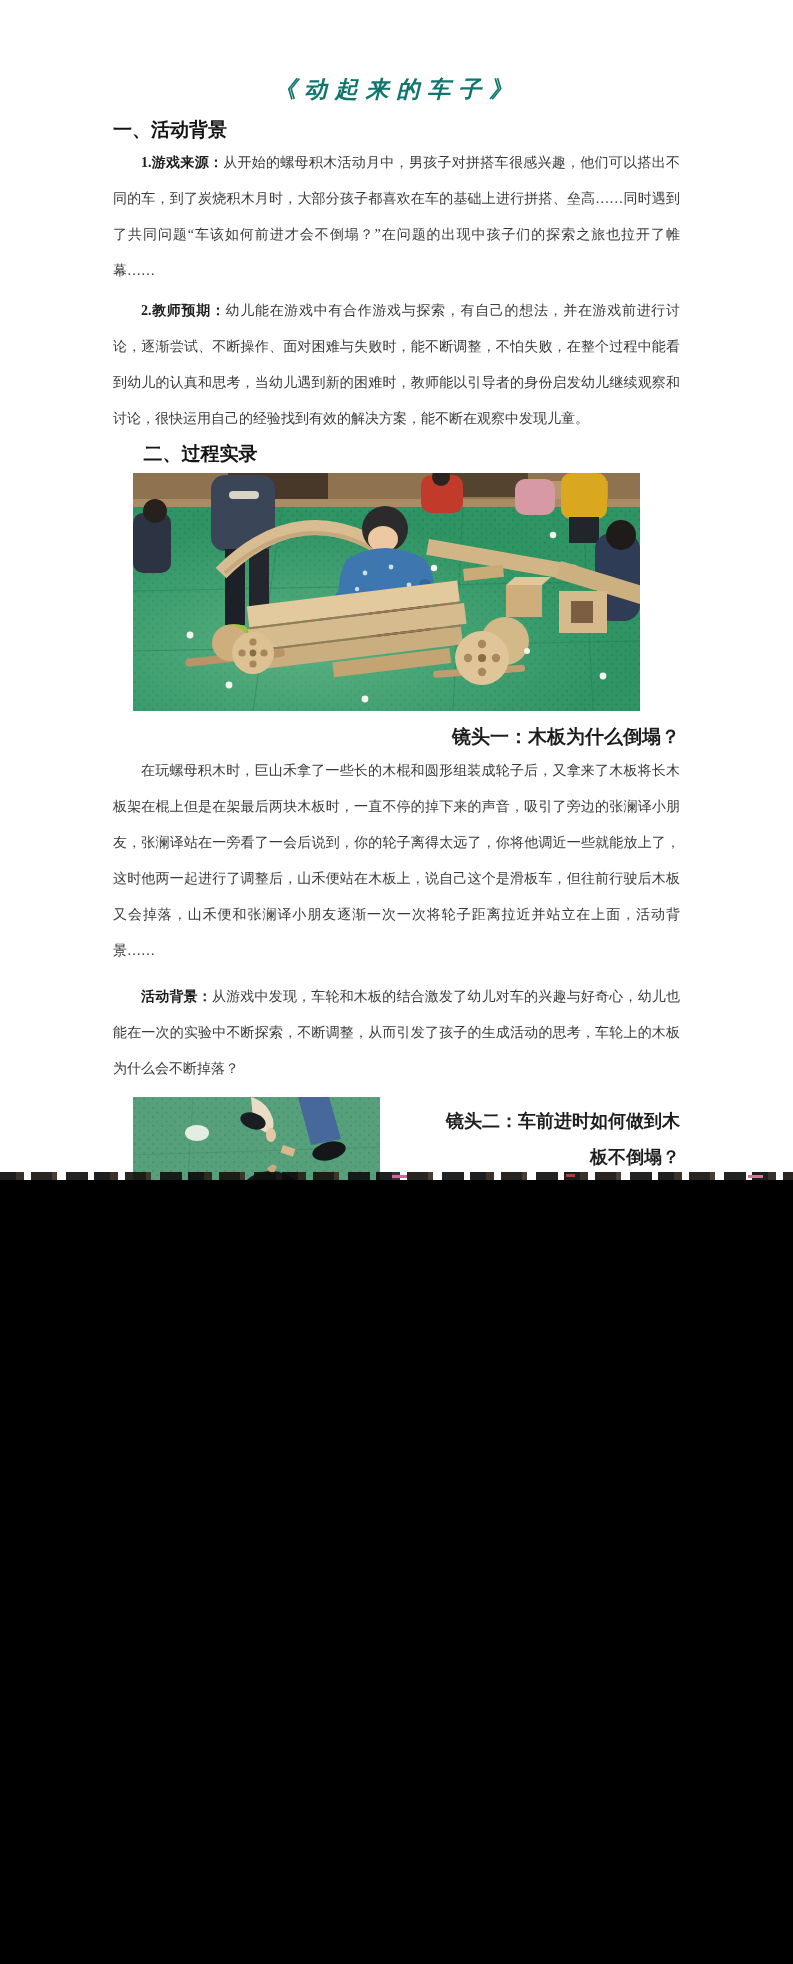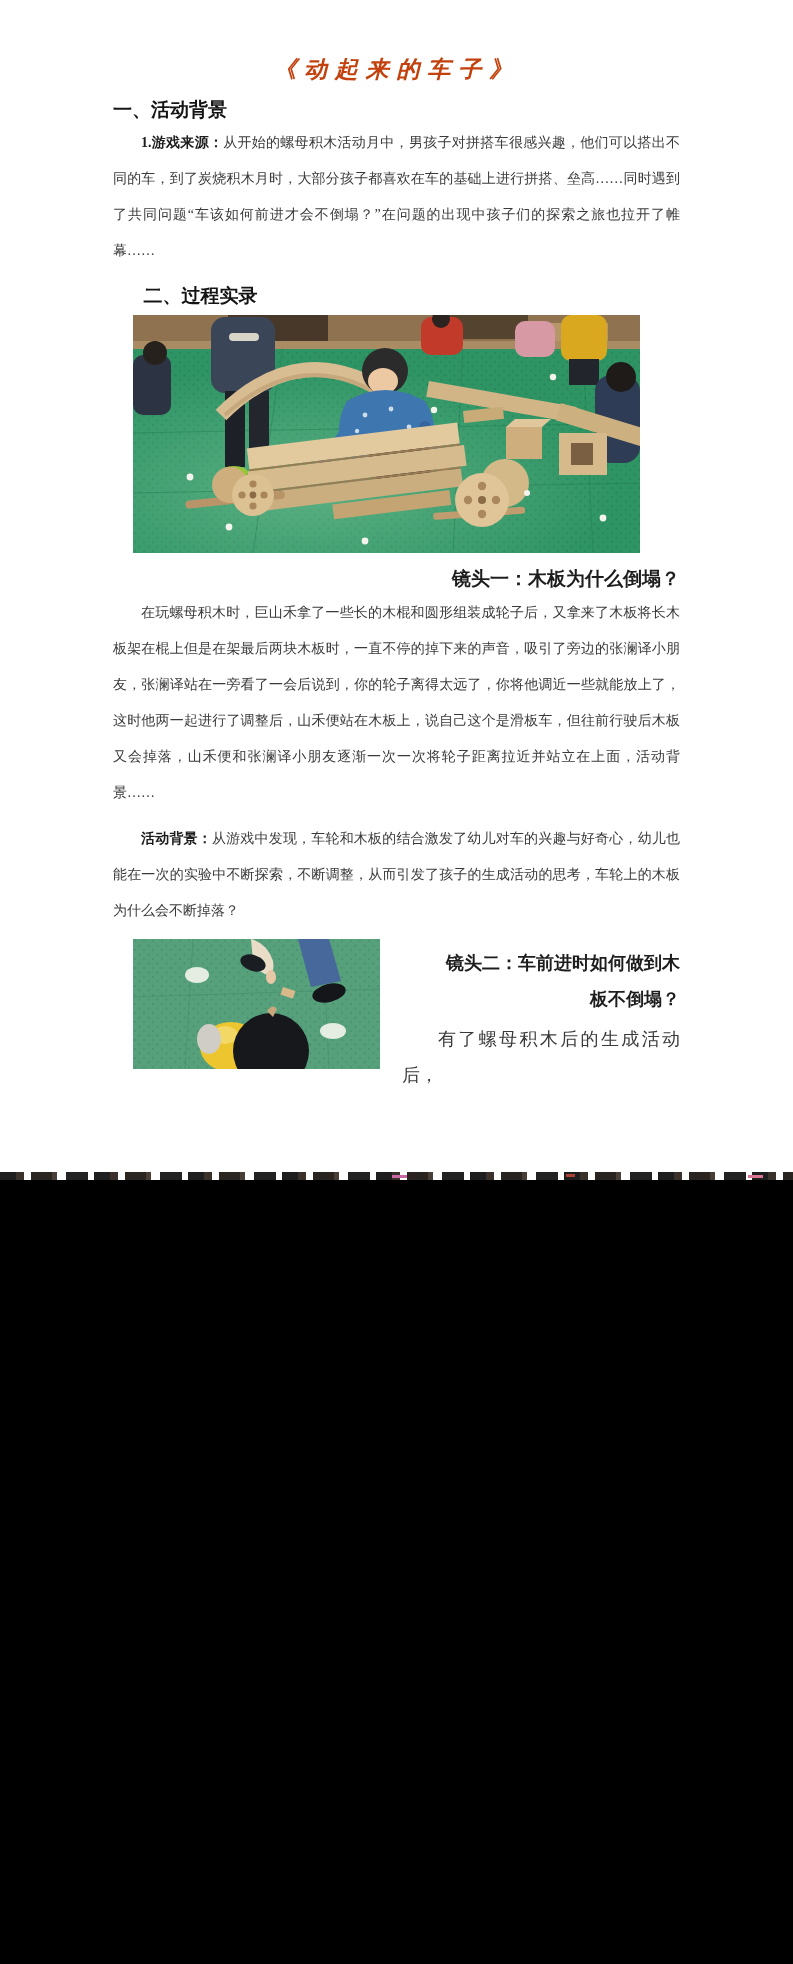--- a/index.html
+++ b/index.html
@@ -6,27 +6,27 @@
   .page{
     position:relative;
     width:793px;height:1964px;
     background:#fff;
     overflow:hidden;
     font-family:"Liberation Serif","DejaVu Serif",serif;
     color:#333;
   }
   .content{padding:0 113px;}
   .doc-title{
-    margin-top:54px;
+    margin-top:74px;
     text-align:center;
     font-size:23px;
     font-weight:bold;
     font-style:italic;
     letter-spacing:0.34em;
-    color:#c2410c;
+    color:#0f766e;
     font-family:"DejaVu Serif","Liberation Serif",serif;
   }
   .h-sec{
     margin-top:14px;
     font-size:19px;
     font-weight:bold;
     color:#141414;
     font-family:"Liberation Sans","DejaVu Sans",sans-serif;
     line-height:22px;
   }
@@ -106,22 +106,23 @@
 
 <div class="page">
   <div class="content">
 
     <div class="doc-title">《动起来的车子》</div>
 
     <div class="h-sec">一、活动背景</div>
 
     <p class="para"><span class="lead">1.游戏来源：</span><span>从开始的螺母积木活动月中，男孩子对拼搭车很感兴趣，他们可以搭出不同的车，到了炭烧积木月时，大部分孩子都喜欢在车的基础上进行拼搭、垒高……同时遇到了共同问题“车该如何前进才会不倒塌？”在问题的出现中孩子们的探索之旅也拉开了帷幕……</span></p>
 
-
-    <div class="h-sec indented" style="margin-top:16px;">二、过程实录</div>
+    <p class="para"><span class="lead">2.教师预期：</span><span>幼儿能在游戏中有合作游戏与探索，有自己的想法，并在游戏前进行讨论，逐渐尝试、不断操作、面对困难与失败时，能不断调整，不怕失败，在整个过程中能看到幼儿的认真和思考，当幼儿遇到新的困难时，教师能以引导者的身份启发幼儿继续观察和讨论，很快运用自己的经验找到有效的解决方案，能不断在观察中发现儿童。</span></p>
+
+    <div class="h-sec indented" style="margin-top:6px;">二、过程实录</div>
 
     <div class="photo1-wrap" role="img" aria-label="幼儿蹲在绿色拼接垫上，用木板和圆形木轮拼搭小车">
       <svg width="507" height="238" viewBox="0 0 507 238" xmlns="http://www.w3.org/2000/svg">
         <defs>
           <pattern id="mat" width="9" height="9" patternUnits="userSpaceOnUse">
             <rect width="9" height="9" fill="#2f9464"></rect>
             <circle cx="2" cy="2" r="1.1" fill="#27855a"></circle>
             <circle cx="6.5" cy="6.5" r="1.1" fill="#27855a"></circle>
           </pattern>
           <radialGradient id="glare" cx="35%" cy="70%" r="60%">

